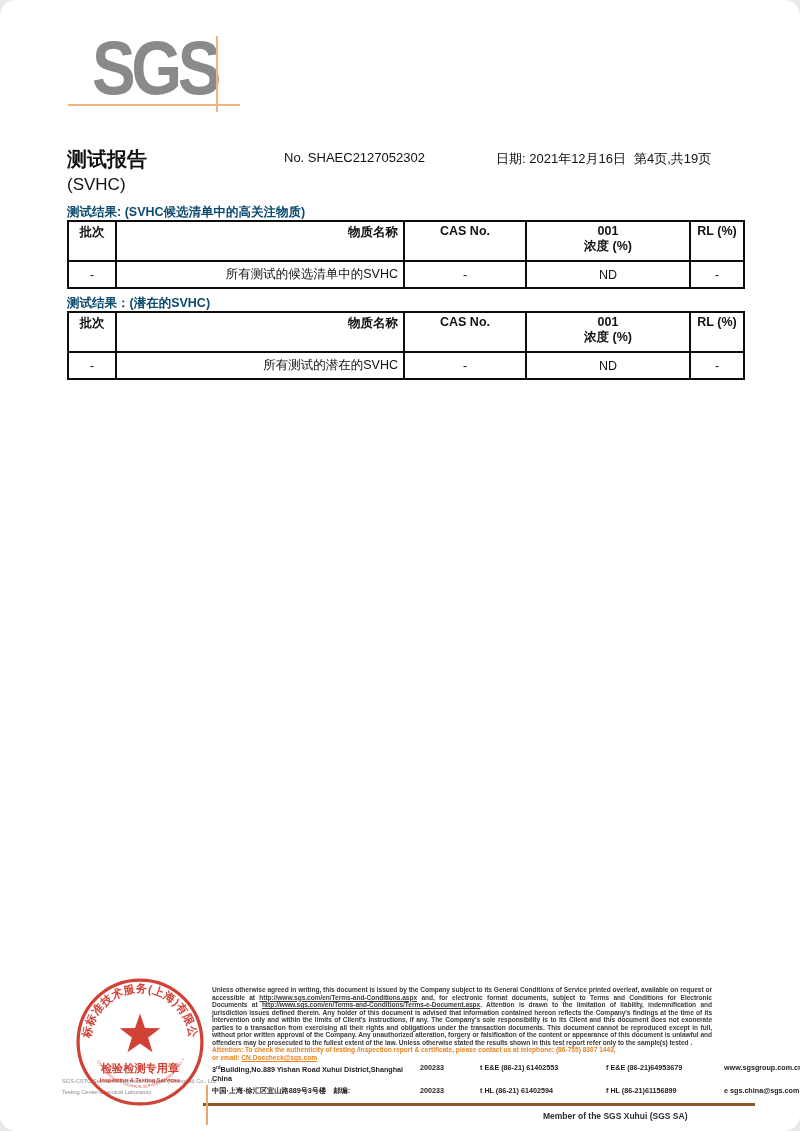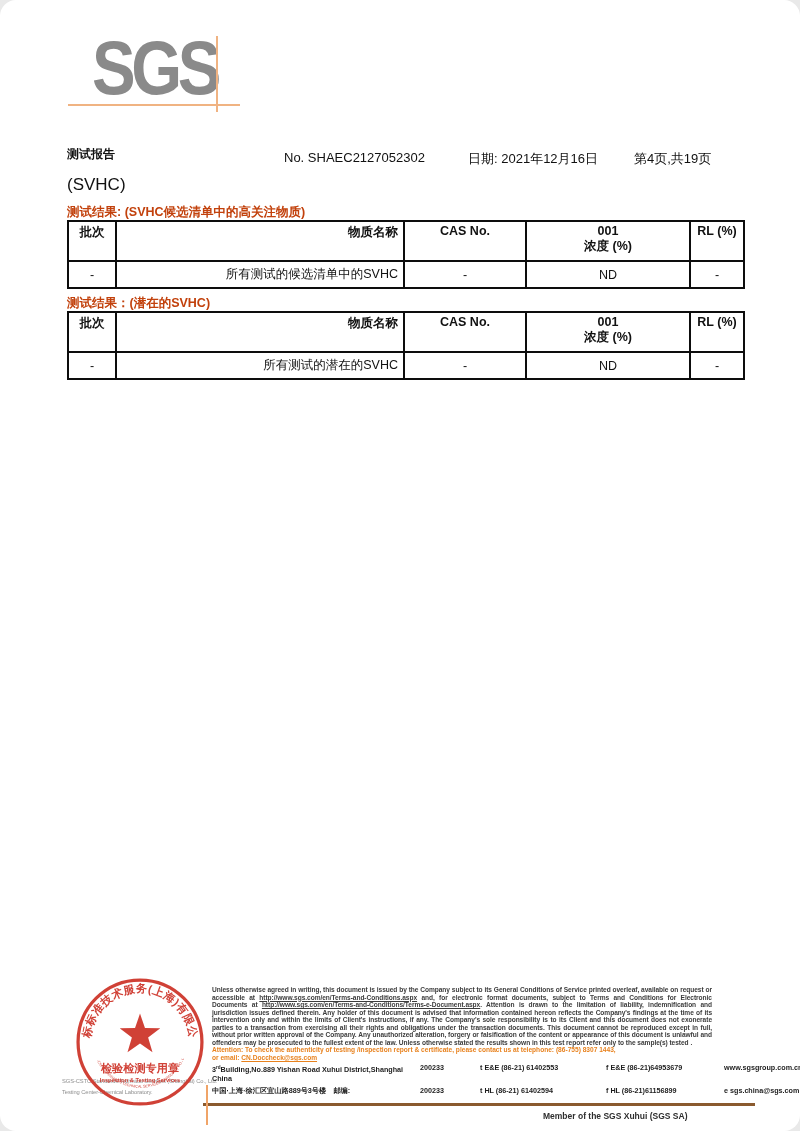--- a/index.html
+++ b/index.html
@@ -14,28 +14,28 @@
   
   .logo-text {
     left:92px; top:30px; font-size:76px; font-weight:bold; color:#8a8a8a;
     letter-spacing:-5px; line-height:76px;
     transform:scaleX(.86); transform-origin:left top;
   }
   .crop-h-top { left:68px; top:104px; width:172px; height:2px; background:#f0b382; }
   .crop-v-top { left:216px; top:36px; width:2px; height:76px; background:#f0b382; }
 
   
-  .doc-title    { left:67px;  top:146px; font-size:12px; font-weight:bold; color:#111; }
+  .doc-title    { left:67px;  top:146px; font-size:20px; font-weight:bold; color:#111; }
   .doc-subtitle { left:67px;  top:175px; font-size:17px; color:#111; }
   .report-no    { left:284px; top:150px; font-size:13px; color:#111; }
-  .doc-date     { left:468px; top:150px; font-size:13px; color:#111;text-align:right; }
+  .doc-date     { left:496px; top:150px; font-size:13px; color:#111;text-align:right; }
   .page-info    { left:634px; top:150px; font-size:13px; color:#111; }
 
   
-  .section-label { font-size:12.5px; font-weight:bold; color:#c2410c; }
+  .section-label { font-size:12.5px; font-weight:bold; color:#0c4a6e; }
   .sec1-label { left:67px; top:204px; }
   .sec2-label { left:67px; top:295px; }
   table.results {
     position:absolute; left:67px; width:676px;
     border-collapse:collapse; table-layout:fixed;
   }
   .tbl1 { top:220px; }
   .tbl2 { top:311px; }
   table.results th, table.results td {
     border:2px solid #0d0d0d; font-size:12.5px; color:#111;

